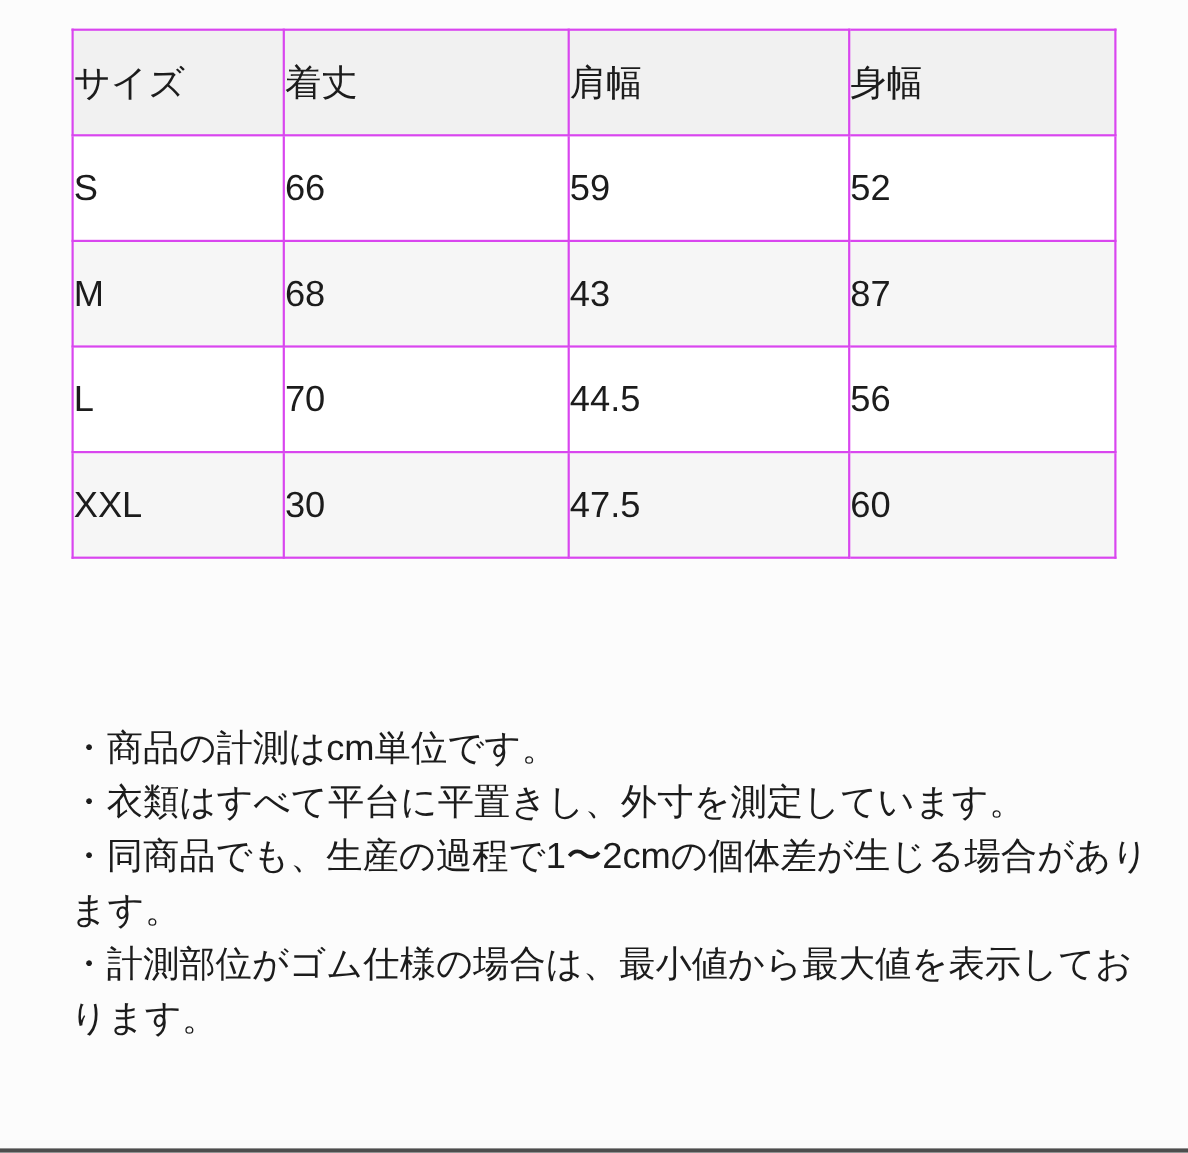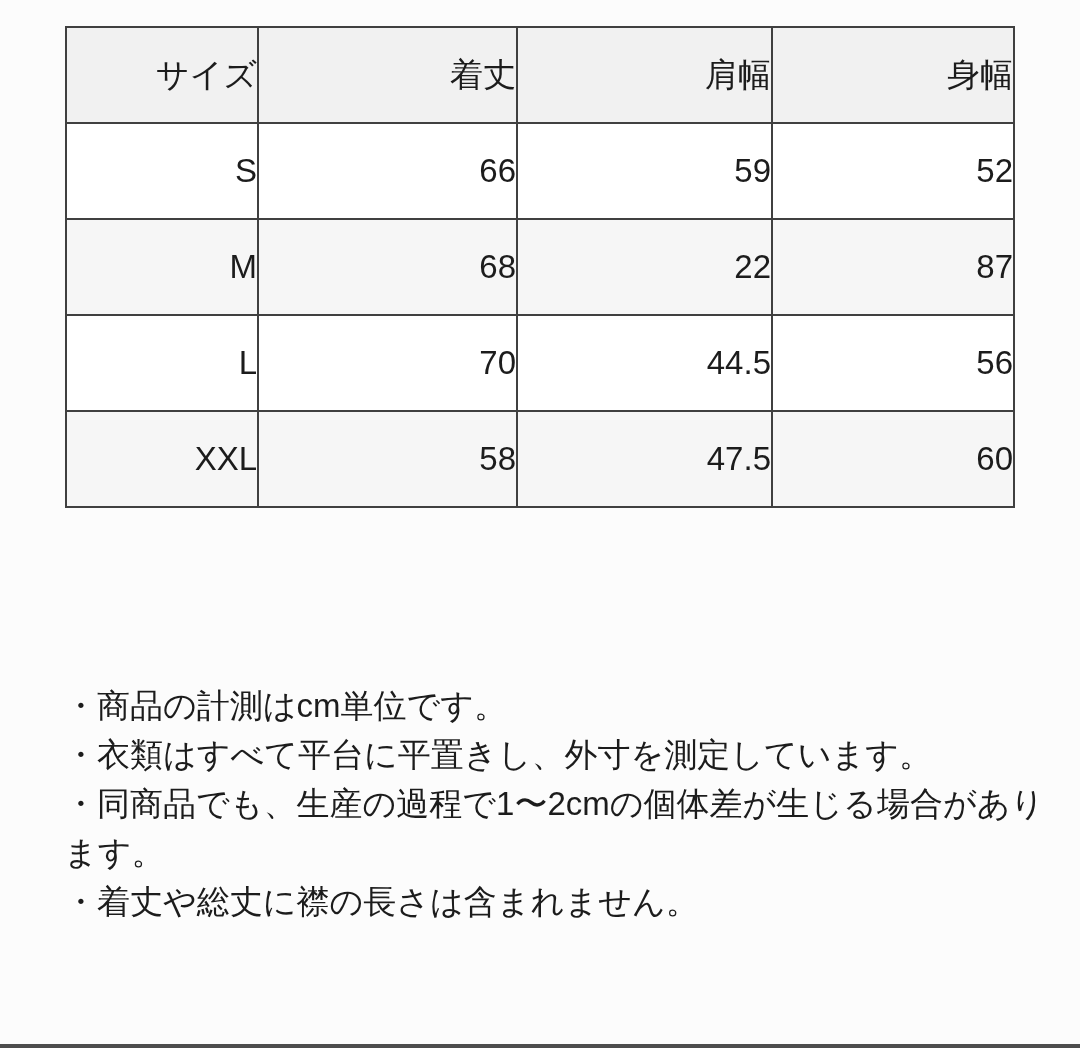--- a/index.html
+++ b/index.html
@@ -16,38 +16,38 @@
     position: absolute;
     left: 65px;
     top: 26px;
     width: 948px;
     border-collapse: collapse;
     table-layout: fixed;
     background: #ffffff;
   }
   .size-table th,
   .size-table td {
-    border: 2px solid #404040;
-    text-align: right;
+    border: 2px solid #d946ef;
+    text-align: left;
     vertical-align: middle;
     font-size: 33px;
     font-weight: 400;
     padding: 0;
     height: 94px;
   }
   .size-table thead th {
     background: #f1f1f1;
   }
   .size-table tbody tr:nth-child(even) td {
     background: #f6f6f6;
   }
   .notes {
     position: absolute;
     left: 64px;
-    top: 681px;
+    top: 655px;
     width: 960px;
     font-size: 33px;
     line-height: 49px;
   }
   .note-line {
     margin: 0;
     white-space: nowrap;
   }
   .bottom-bar {
     position: absolute;
@@ -81,41 +81,42 @@
     <tbody>
       <tr>
         <td>S</td>
         <td>66</td>
         <td>59</td>
         <td>52</td>
       </tr>
       <tr>
         <td>M</td>
         <td>68</td>
-        <td>22</td>
+        <td>43</td>
         <td>87</td>
       </tr>
       <tr>
         <td>L</td>
         <td>70</td>
         <td>44.5</td>
         <td>56</td>
       </tr>
       <tr>
         <td>XXL</td>
-        <td>58</td>
+        <td>30</td>
         <td>47.5</td>
         <td>60</td>
       </tr>
     </tbody>
   </table>
 
   <div class="notes">
     <p class="note-line">・商品の計測はcm単位です。</p>
     <p class="note-line">・衣類はすべて平台に平置きし、外寸を測定しています。</p>
     <p class="note-line">・同商品でも、生産の過程で1〜2cmの個体差が生じる場合があり</p>
     <p class="note-line">ます。</p>
-    <p class="note-line">・着丈や総丈に襟の長さは含まれません。</p>
+    <p class="note-line">・計測部位がゴム仕様の場合は、最小値から最大値を表示してお</p>
+    <p class="note-line">ります。</p>
   </div>
 
   <div class="bottom-bar"></div>
 
 </div>
 
 </body></html>

